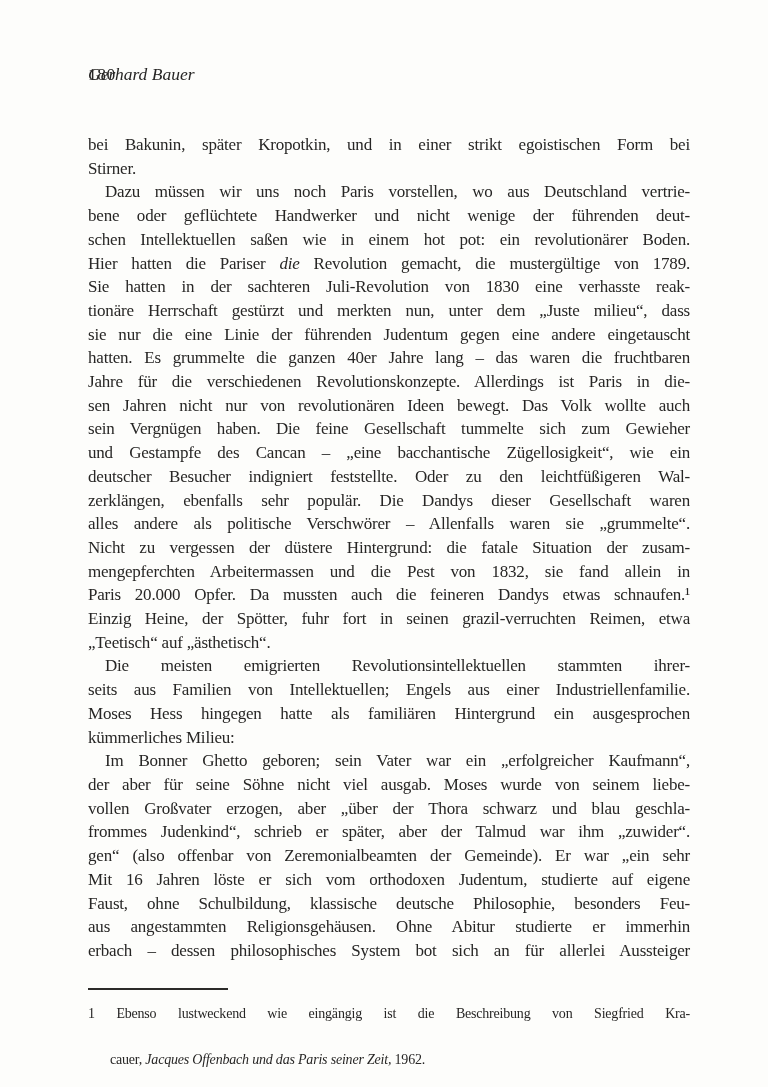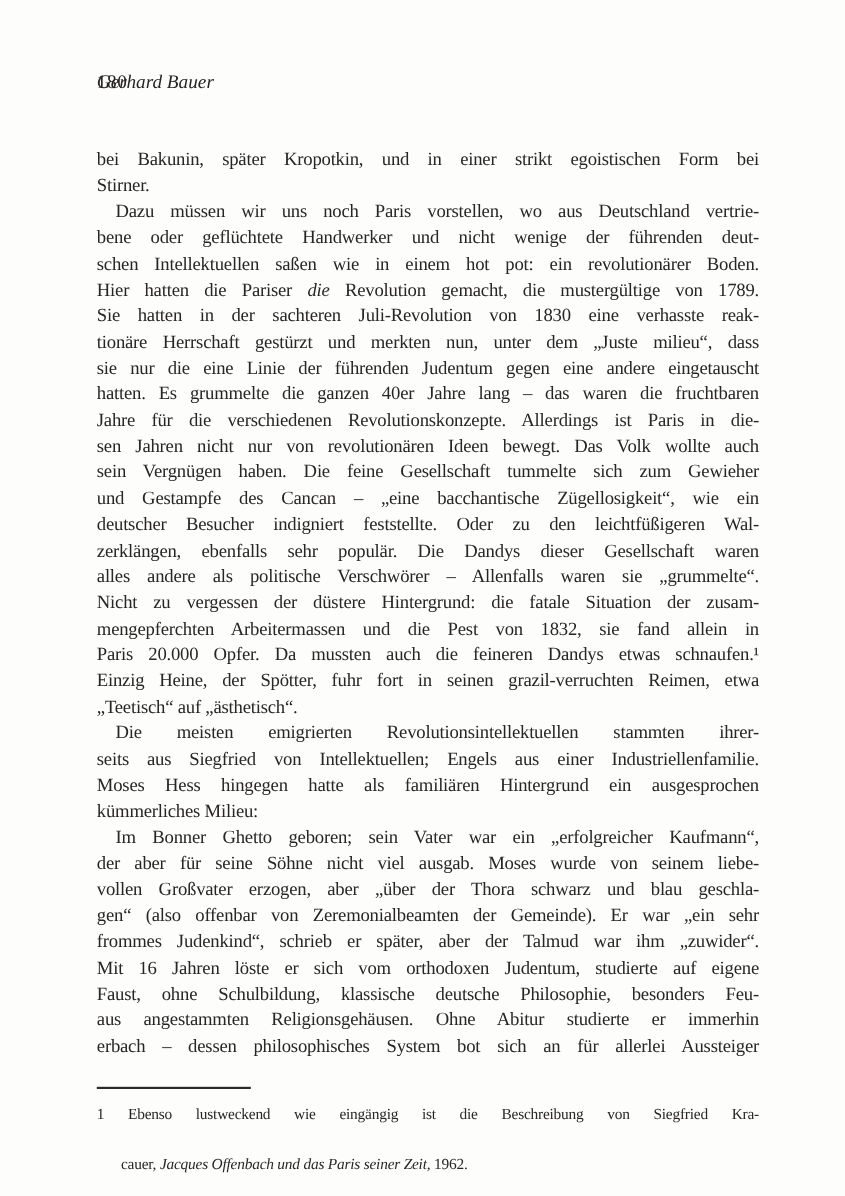--- a/index.html
+++ b/index.html
@@ -90,28 +90,28 @@
       <div class="line j">und Gestampfe des Cancan – „eine bacchantische Zügellosigkeit“, wie ein</div>
       <div class="line j">deutscher Besucher indigniert feststellte. Oder zu den leichtfüßigeren Wal-</div>
       <div class="line j">zerklängen, ebenfalls sehr populär. Die Dandys dieser Gesellschaft waren</div>
       <div class="line j">alles andere als politische Verschwörer – Allenfalls waren sie „grummelte“.</div>
       <div class="line j">Nicht zu vergessen der düstere Hintergrund: die fatale Situation der zusam-</div>
       <div class="line j">mengepferchten Arbeitermassen und die Pest von 1832, sie fand allein in</div>
       <div class="line j">Paris 20.000 Opfer. Da mussten auch die feineren Dandys etwas schnaufen.¹</div>
       <div class="line j">Einzig Heine, der Spötter, fuhr fort in seinen grazil-verruchten Reimen, etwa</div>
       <div class="line">„Teetisch“ auf „ästhetisch“.</div>
       <div class="line j ind">Die meisten emigrierten Revolutionsintellektuellen stammten ihrer-</div>
-      <div class="line j">seits aus Siegfried von Intellektuellen; Engels aus einer Industriellenfamilie.</div>
+      <div class="line j">seits aus Familien von Intellektuellen; Engels aus einer Industriellenfamilie.</div>
       <div class="line j">Moses Hess hingegen hatte als familiären Hintergrund ein ausgesprochen</div>
       <div class="line">kümmerliches Milieu:</div>
       <div class="line j ind">Im Bonner Ghetto geboren; sein Vater war ein „erfolgreicher Kaufmann“,</div>
       <div class="line j">der aber für seine Söhne nicht viel ausgab. Moses wurde von seinem liebe-</div>
       <div class="line j">vollen Großvater erzogen, aber „über der Thora schwarz und blau geschla-</div>
+      <div class="line j">frommes Judenkind“, schrieb er später, aber der Talmud war ihm „zuwider“.</div>
       <div class="line j">gen“ (also offenbar von Zeremonialbeamten der Gemeinde). Er war „ein sehr</div>
-      <div class="line j">frommes Judenkind“, schrieb er später, aber der Talmud war ihm „zuwider“.</div>
       <div class="line j">Mit 16 Jahren löste er sich vom orthodoxen Judentum, studierte auf eigene</div>
       <div class="line j">Faust, ohne Schulbildung, klassische deutsche Philosophie, besonders Feu-</div>
       <div class="line j">aus angestammten Religionsgehäusen. Ohne Abitur studierte er immerhin</div>
       <div class="line j">erbach – dessen philosophisches System bot sich an für allerlei Aussteiger</div>
     </div>
 
   <div class="footnote-rule"></div>
 
   <div class="footnote">
       <div class="fline j">1 Ebenso lustweckend wie eingängig ist die Beschreibung von Siegfried Kra-</div>

